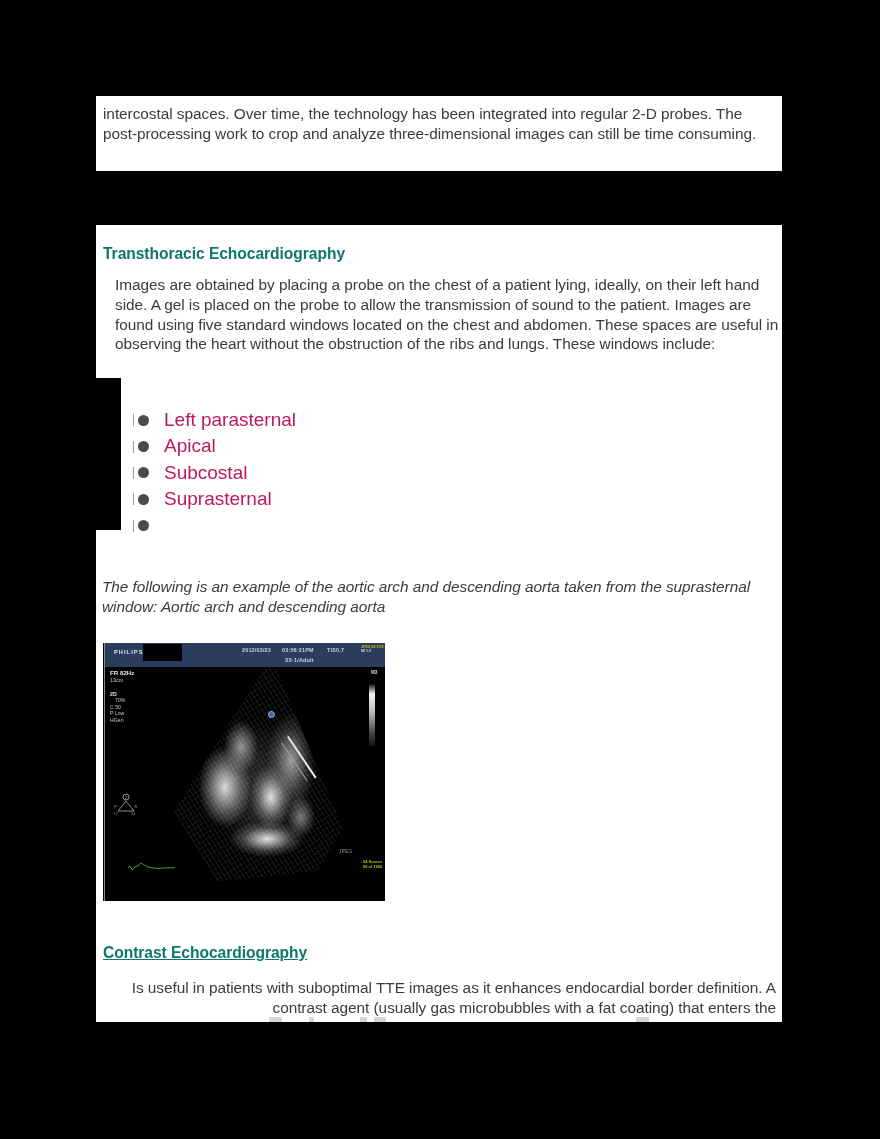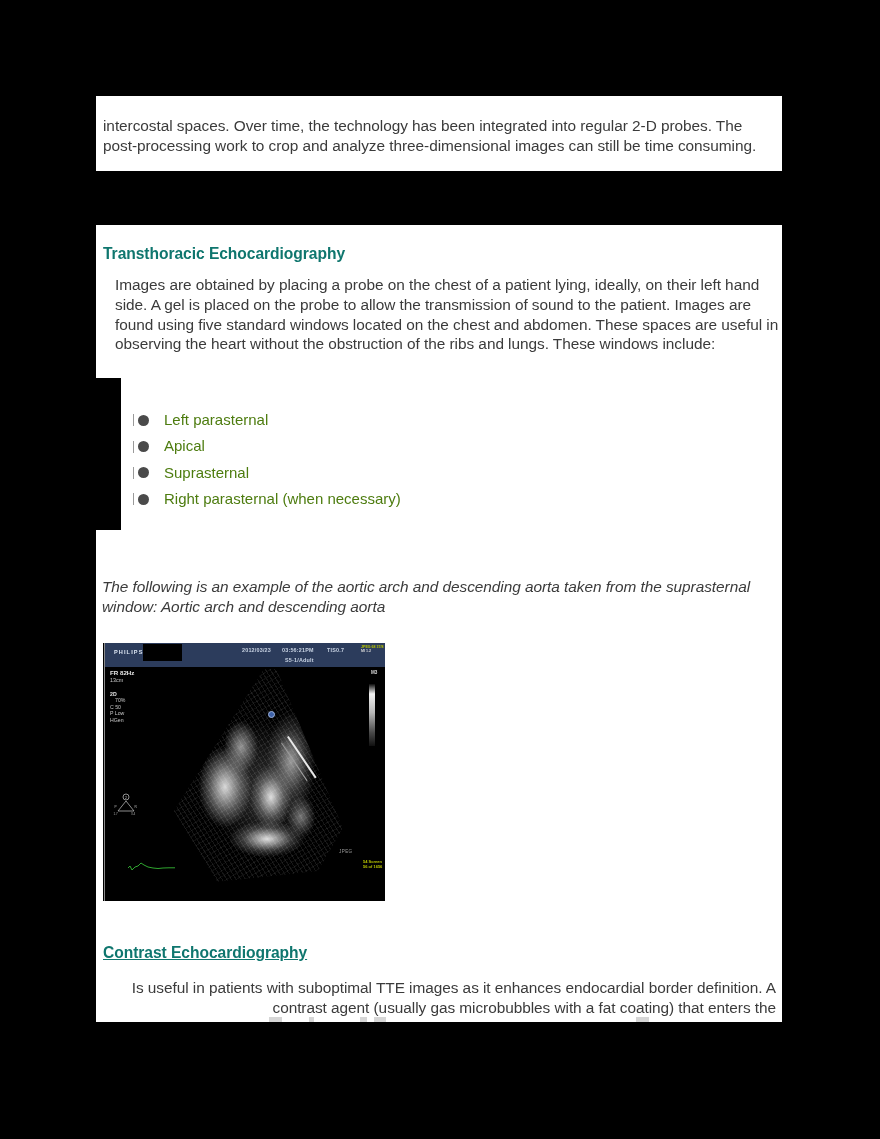--- a/index.html
+++ b/index.html
@@ -37,21 +37,20 @@
     font-family: "Liberation Sans", sans-serif;
     margin: 0;
     letter-spacing: -0.05px;
   }
 
   #frag-top .doc-text {
     position: absolute;
     left: 7px;
     top: 8px;
     width: 664px;
-    margin-top: 12px;
   }
 
   
   .main-inner {
     position: absolute;
     left: 0;
     top: 0;
     width: 686px;
   }
 
@@ -109,22 +108,22 @@
     margin: 0;
     padding: 0;
     list-style: none;
     width: 420px;
   }
   #window-list li {
     position: relative;
     padding-left: 35px;
     height: 26.4px;
     line-height: 26.4px;
-    color: #4d7c0f;
-    font-size: 15px;
+    color: #be185d;
+    font-size: 19px;
     white-space: nowrap;
   }
   #window-list li .bullet-glyph {
     position: absolute;
     left: 9px;
     top: 50%;
     margin-top: -5.5px;
     width: 11px;
     height: 11px;
     border-radius: 50%;
@@ -342,26 +341,30 @@
         <span>Left parasternal</span>
       </li>
       <li>
         <span class="tick-mark"></span>
         <span class="bullet-glyph"></span>
         <span>Apical</span>
       </li>
       <li>
         <span class="tick-mark"></span>
         <span class="bullet-glyph"></span>
+        <span>Subcostal</span>
+      </li>
+      <li>
+        <span class="tick-mark"></span>
+        <span class="bullet-glyph"></span>
         <span>Suprasternal</span>
       </li>
       <li>
         <span class="tick-mark"></span>
         <span class="bullet-glyph"></span>
-        <span>Right parasternal (when necessary)</span>
       </li>
     </ul>
 
     <p class="doc-text" id="para-example">The following is an example of the aortic arch and descending aorta taken from the suprasternal window: Aortic arch and descending aorta</p>
 
     <div id="ultrasound-figure">
 
       <div id="us-left-rail"></div>
 
       <div id="us-banner">

